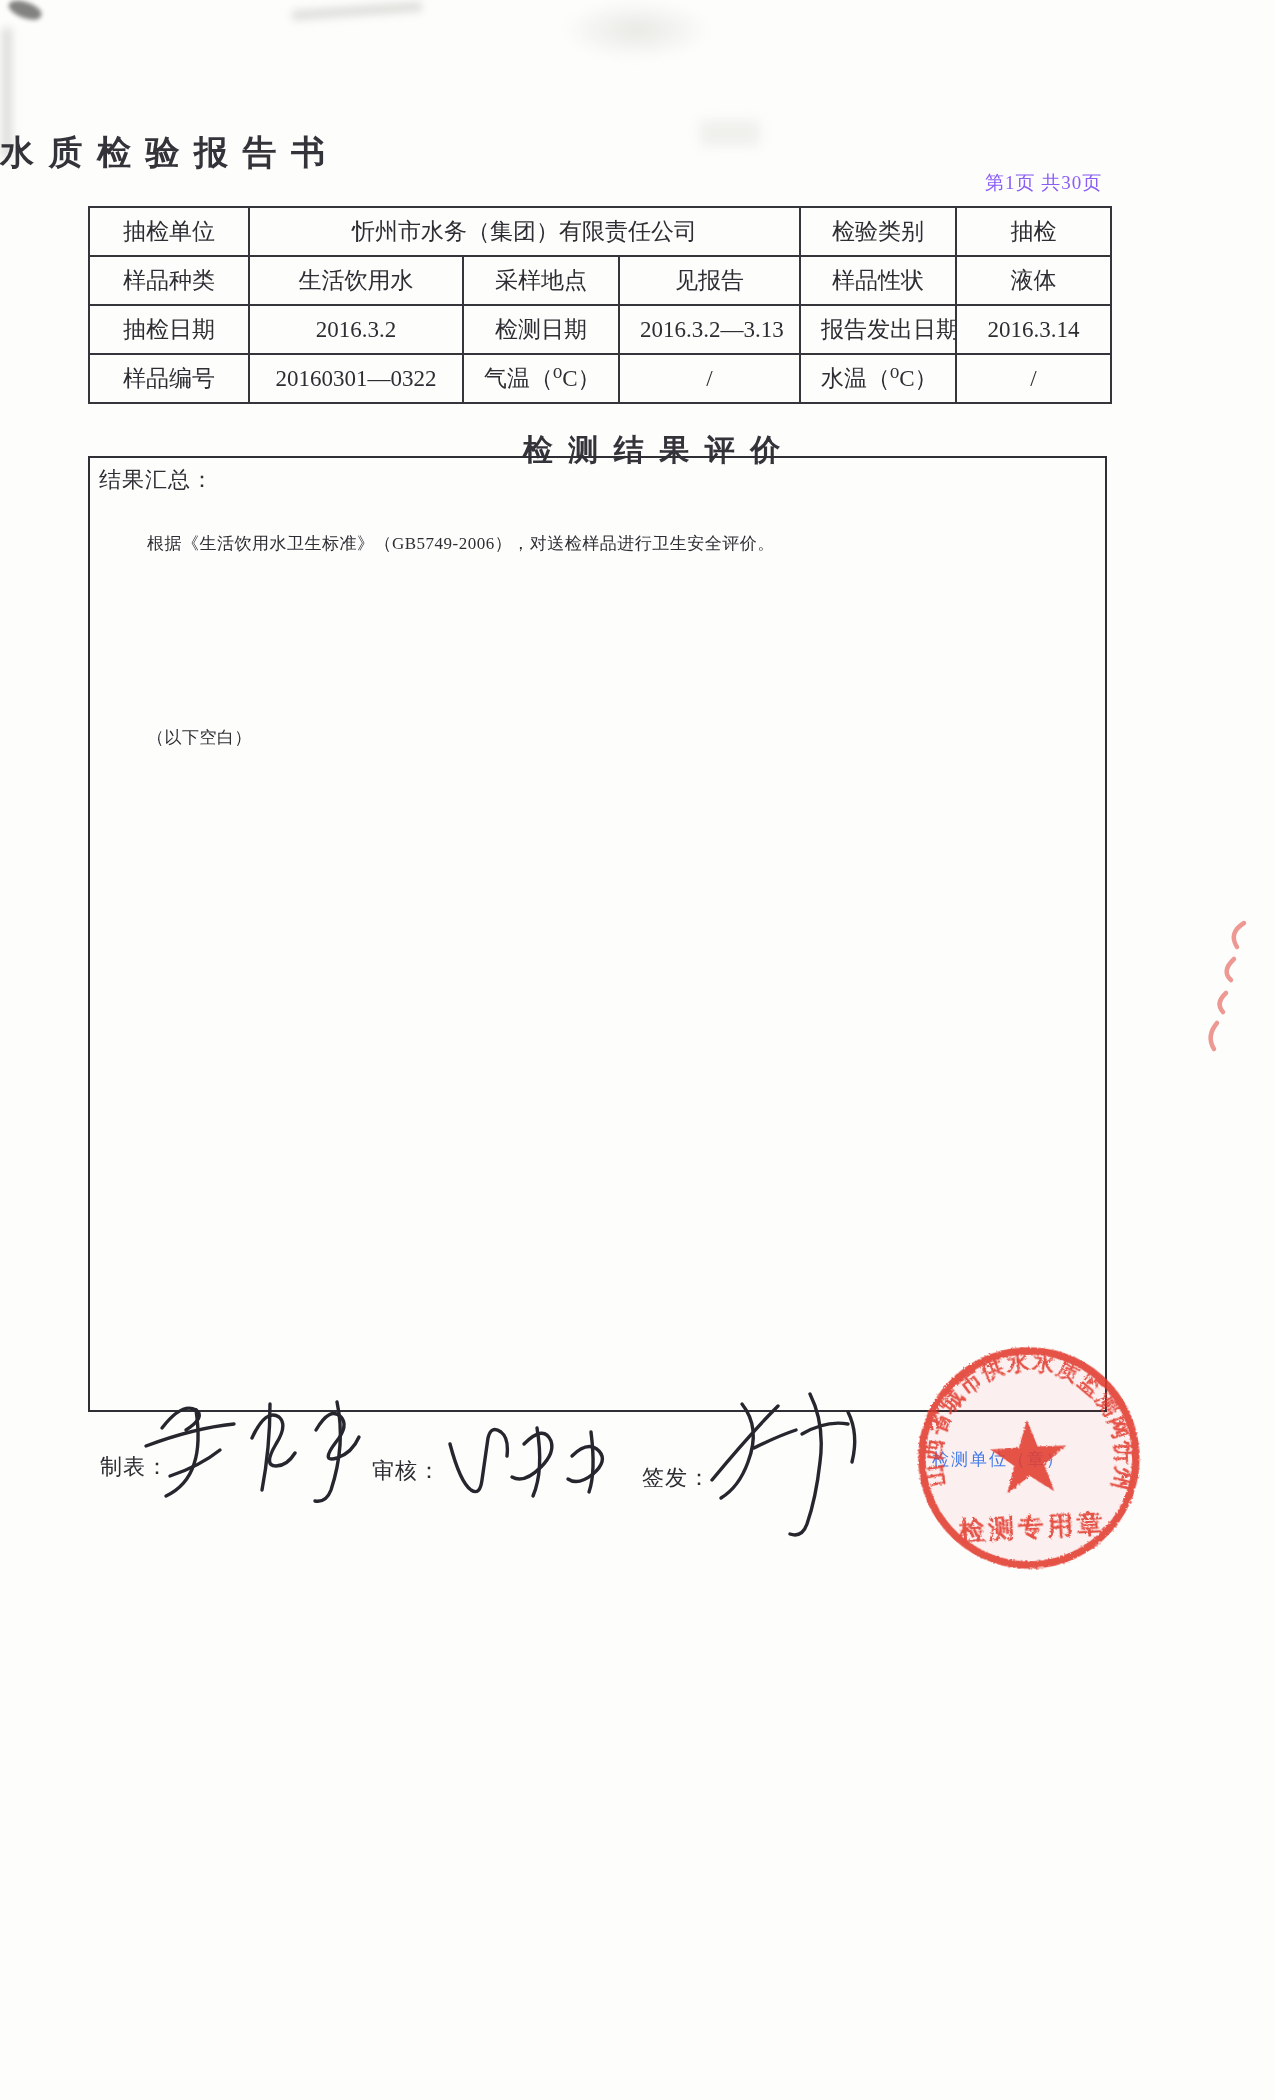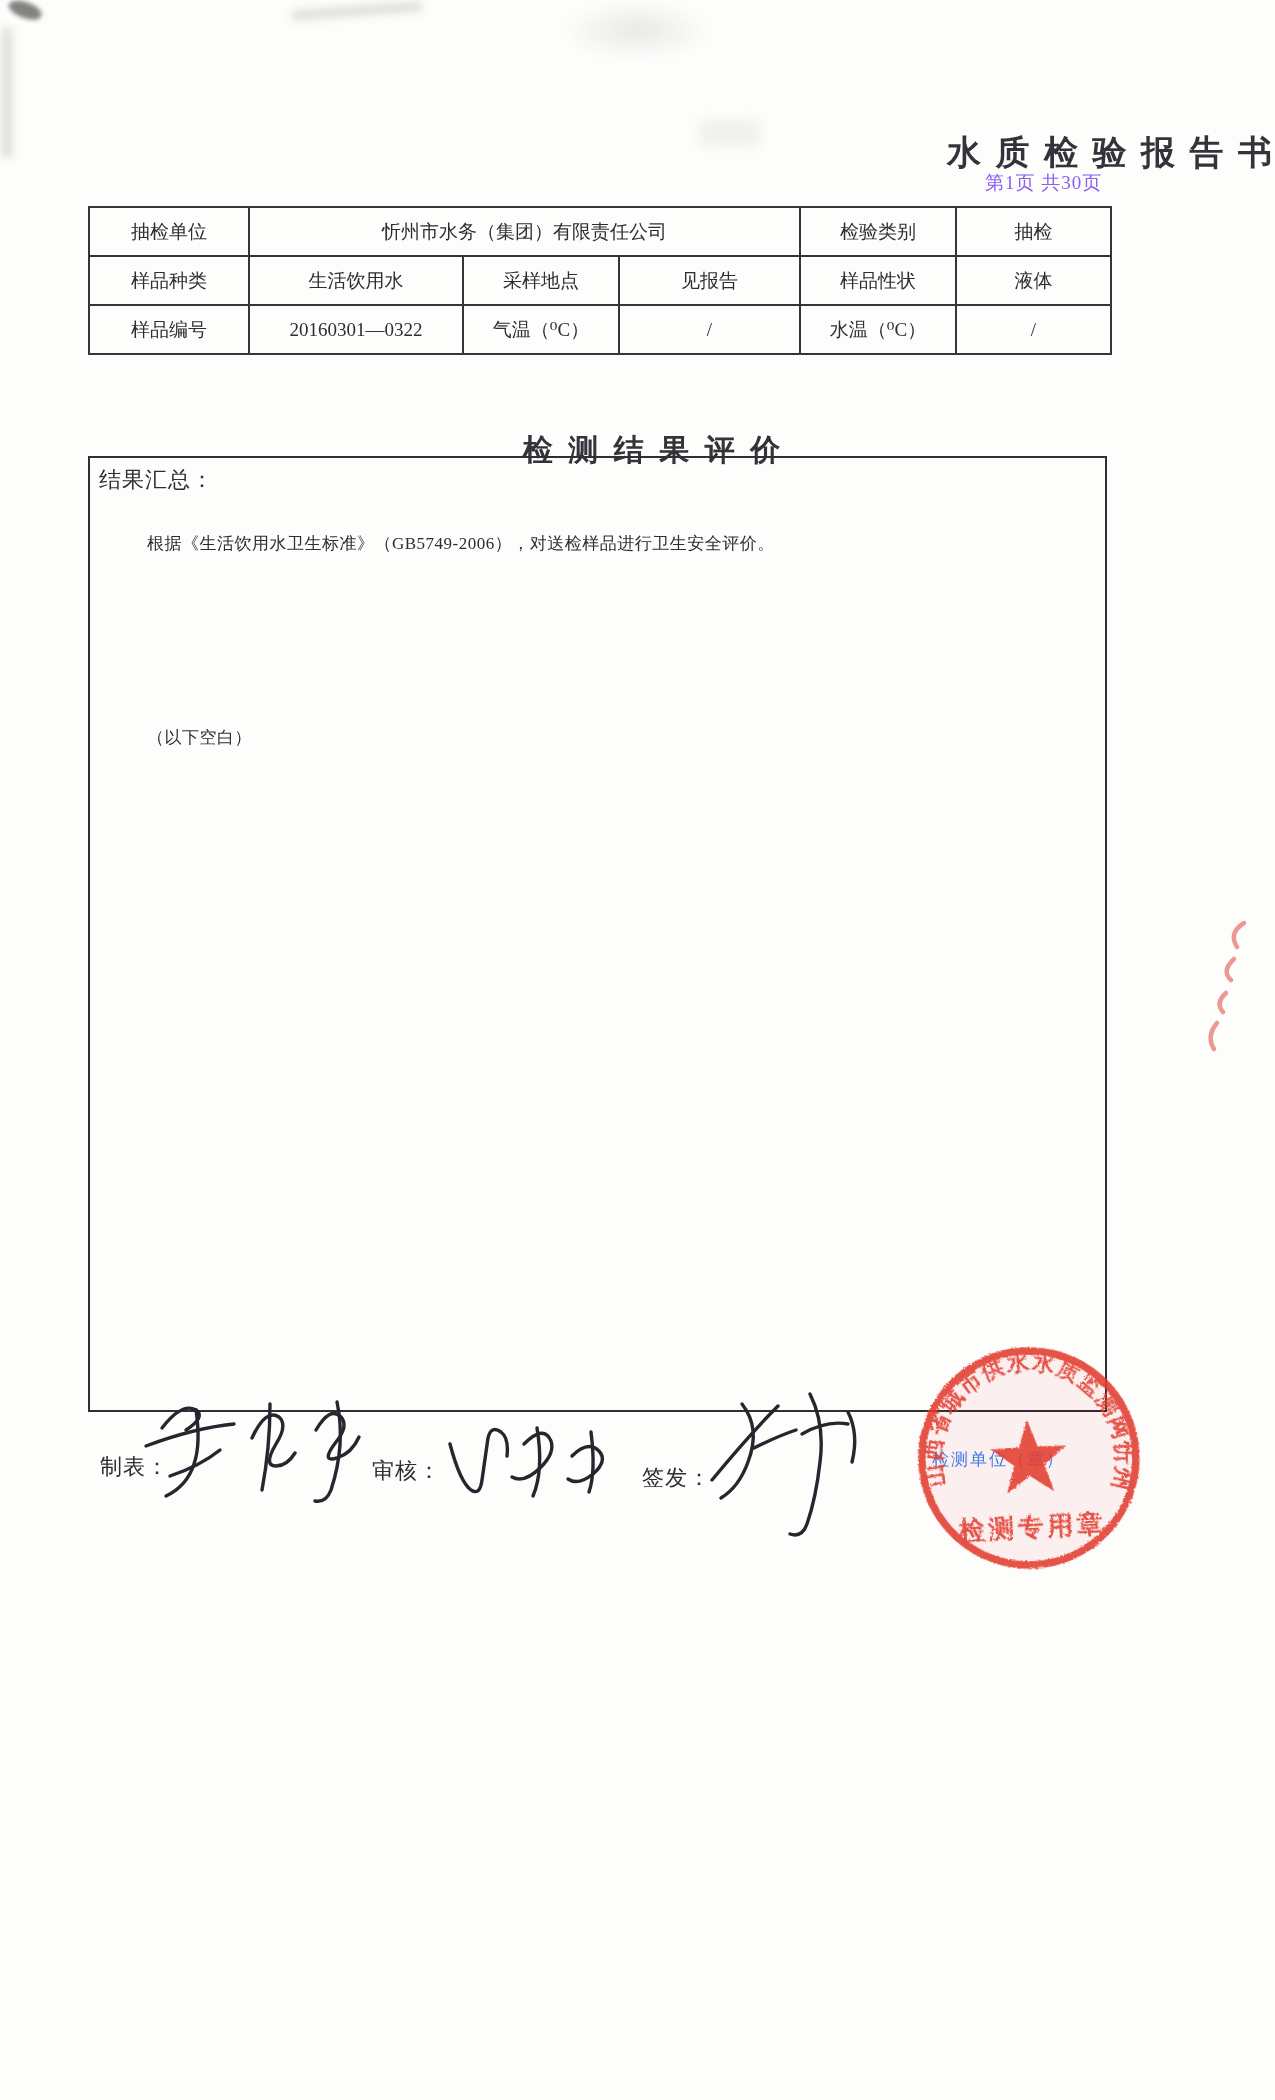--- a/index.html
+++ b/index.html
@@ -8,38 +8,38 @@
     width:1275px;height:2100px;
     margin:0 auto;
     background:#fdfdfc;
     overflow:hidden;
     font-family:"Liberation Serif","DejaVu Serif",serif;
     color:#2b2b31;
   }
   
   .doc-title{
     position:absolute;left:0;top:130px;width:100%;
-    text-align:right;font-size:34px;font-weight:bold;
+    text-align:left;font-size:34px;font-weight:bold;
     letter-spacing:3px;color:#33333a;margin:0;
   }
   .page-info{
     position:absolute;top:170px;left:985px;width:210px;
     font-size:19px;color:#8b5cf6;letter-spacing:1px;
   }
   
   .info-table{
     position:absolute;left:88px;top:206px;
     border-collapse:collapse;table-layout:fixed;
     width:1022px;
   }
   .info-table td{
     border:2px solid #35353c;
     height:47px;
     text-align:center;vertical-align:middle;
-    font-size:19px;color:#2d2d33;
+    font-size:23px;color:#2d2d33;
     padding:0 20px;overflow:hidden;white-space:nowrap;
   }
   
   .section-title{
     position:absolute;left:0;top:414px;width:100%;
     text-align:center;font-size:30px;font-weight:bold;
     letter-spacing:4px;color:#33333a;margin:16px;
   }
   .result-box{
     position:absolute;left:88px;top:456px;
@@ -111,20 +111,28 @@
       <td>检验类别</td>
       <td>抽检</td>
     </tr>
     <tr>
       <td>样品种类</td>
       <td>生活饮用水</td>
       <td>采样地点</td>
       <td>见报告</td>
       <td>样品性状</td>
       <td>液体</td>
+    </tr>
+    <tr>
+      <td>抽检日期</td>
+      <td>2016.3.2</td>
+      <td>检测日期</td>
+      <td>2016.3.2—3.13</td>
+      <td>报告发出日期</td>
+      <td>2016.3.14</td>
     </tr>
     <tr>
       <td>样品编号</td>
       <td>20160301—0322</td>
       <td>气温（⁰C）</td>
       <td>/</td>
       <td>水温（⁰C）</td>
       <td>/</td>
     </tr>
   </tbody>

